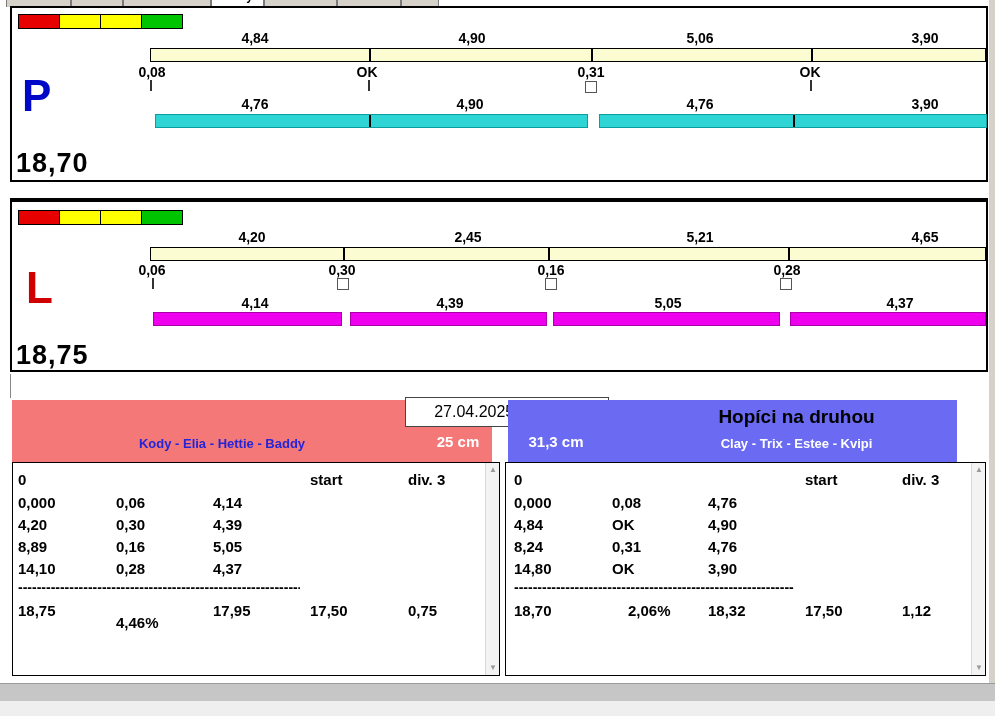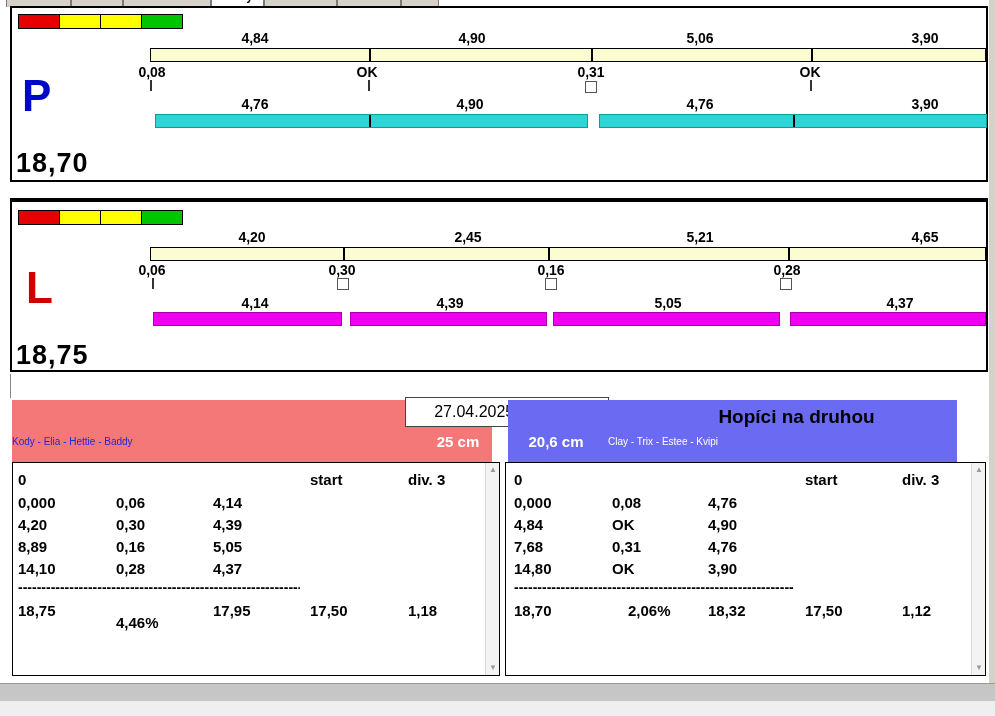--- a/index.html
+++ b/index.html
@@ -41,21 +41,21 @@
   .lane-letter { position:absolute; font-size:44px; font-weight:bold; line-height:1; }
   .lane-letter.p { color:#0008c8; }
   .lane-letter.l { color:#d00000; }
   .lane-total { position:absolute; font-size:27px; font-weight:bold; color:#000; letter-spacing:1px; }
 
   
   .team-hdr { position:absolute; height:62px; }
   .team-hdr.left-hdr  { left:12px;  top:400px; width:480px; background:#f47878; }
   .team-hdr.right-hdr { left:508px; top:400px; width:449px; background:#6a6af2; }
   .team-name { position:absolute; top:6px; font-size:19px; font-weight:bold; color:#000; text-align:center; }
-  .team-dogs { position:absolute; top:36px; font-size:10px; font-weight:normal; text-align:left; }
+  .team-dogs { position:absolute; top:36px; font-size:13px; font-weight:bold; text-align:center; }
   .team-height { position:absolute; top:33px; font-size:15px; font-weight:bold; color:#ffffff; text-align:center; }
 
   .ts { position:absolute; left:405px; top:397px; width:204px; height:30px; background:#ffffff;
         border:1px solid #444; text-align:center; font-size:16px; line-height:28px; color:#000; }
 
   
   .tbl { position:absolute; top:462px; height:214px; background:#ffffff; border:1px solid #000;
          font-size:15px; font-weight:bold; color:#000; }
   .tbl.left-tbl  { left:12px;  width:488px; }
   .tbl.right-tbl { left:505px; width:481px; }
@@ -188,21 +188,21 @@
   <div class="team-hdr left-hdr">
     <div class="team-dogs" style="left:0;width:420px;color:#2424d8;">Kody - Elia - Hettie - Baddy</div>
     <div class="team-height" style="left:400px;width:92px;">25 cm</div>
   </div>
 
   <div class="ts">27.04.2025 14:11:49</div>
 
   <div class="team-hdr right-hdr">
     <div class="team-name" style="left:100px;width:377px;">Hopíci na druhou</div>
     <div class="team-dogs" style="left:100px;width:377px;color:#ffffff;">Clay - Trix - Estee - Kvipi</div>
-    <div class="team-height" style="left:6px;width:84px;">20,6 cm</div>
+    <div class="team-height" style="left:6px;width:84px;">31,3 cm</div>
   </div>
 
   <div class="tbl left-tbl">
     <span class="cell" style="left:5px;top:8px;">0</span>
     <span class="cell" style="left:297px;top:8px;">start</span>
     <span class="cell" style="left:395px;top:8px;">div. 3</span>
 
     <span class="cell" style="left:5px;top:31px;">0,000</span>
     <span class="cell" style="left:103px;top:31px;">0,06</span>
     <span class="cell" style="left:200px;top:31px;">4,14</span>
@@ -218,42 +218,42 @@
     <span class="cell" style="left:5px;top:97px;">14,10</span>
     <span class="cell" style="left:103px;top:97px;">0,28</span>
     <span class="cell" style="left:200px;top:97px;">4,37</span>
 
     <div class="sep" style="left:5px;top:116px;width:282px;">----------------------------------------------------------------</div>
 
     <span class="cell" style="left:5px;top:139px;">18,75</span>
     <span class="cell" style="left:103px;top:139px;margin-top:12px;">4,46%</span>
     <span class="cell" style="left:200px;top:139px;">17,95</span>
     <span class="cell" style="left:297px;top:139px;">17,50</span>
-    <span class="cell" style="left:395px;top:139px;">1,18</span>
+    <span class="cell" style="left:395px;top:139px;">0,75</span>
 
     <div class="sb">
       <div class="sb-arrow up">▲</div>
       <div class="sb-arrow down">▼</div>
     </div>
   </div>
 
   <div class="tbl right-tbl">
     <span class="cell" style="left:8px;top:8px;">0</span>
     <span class="cell" style="left:299px;top:8px;">start</span>
     <span class="cell" style="left:396px;top:8px;">div. 3</span>
 
     <span class="cell" style="left:8px;top:31px;">0,000</span>
     <span class="cell" style="left:106px;top:31px;">0,08</span>
     <span class="cell" style="left:202px;top:31px;">4,76</span>
 
     <span class="cell" style="left:8px;top:53px;">4,84</span>
     <span class="cell" style="left:106px;top:53px;">OK</span>
     <span class="cell" style="left:202px;top:53px;">4,90</span>
 
-    <span class="cell" style="left:8px;top:75px;">7,68</span>
+    <span class="cell" style="left:8px;top:75px;">8,24</span>
     <span class="cell" style="left:106px;top:75px;">0,31</span>
     <span class="cell" style="left:202px;top:75px;">4,76</span>
 
     <span class="cell" style="left:8px;top:97px;">14,80</span>
     <span class="cell" style="left:106px;top:97px;">OK</span>
     <span class="cell" style="left:202px;top:97px;">3,90</span>
 
     <div class="sep" style="left:8px;top:116px;width:280px;">----------------------------------------------------------------</div>
 
     <span class="cell" style="left:8px;top:139px;">18,70</span>

